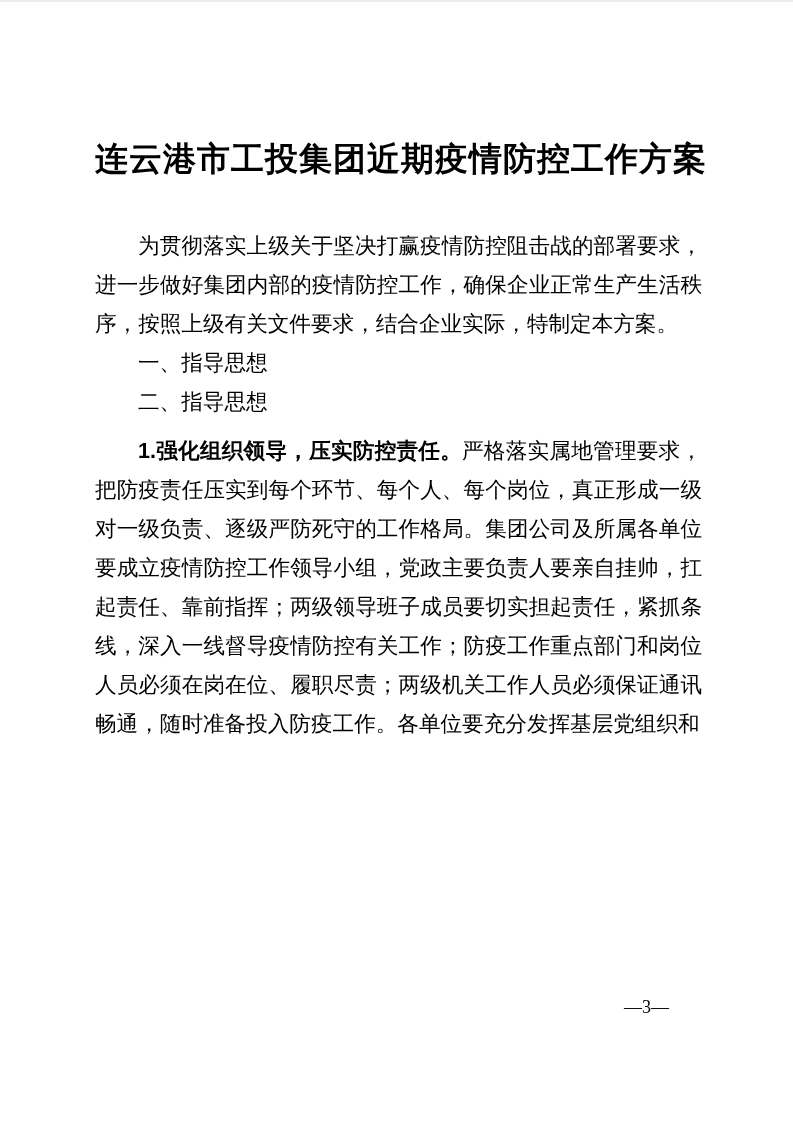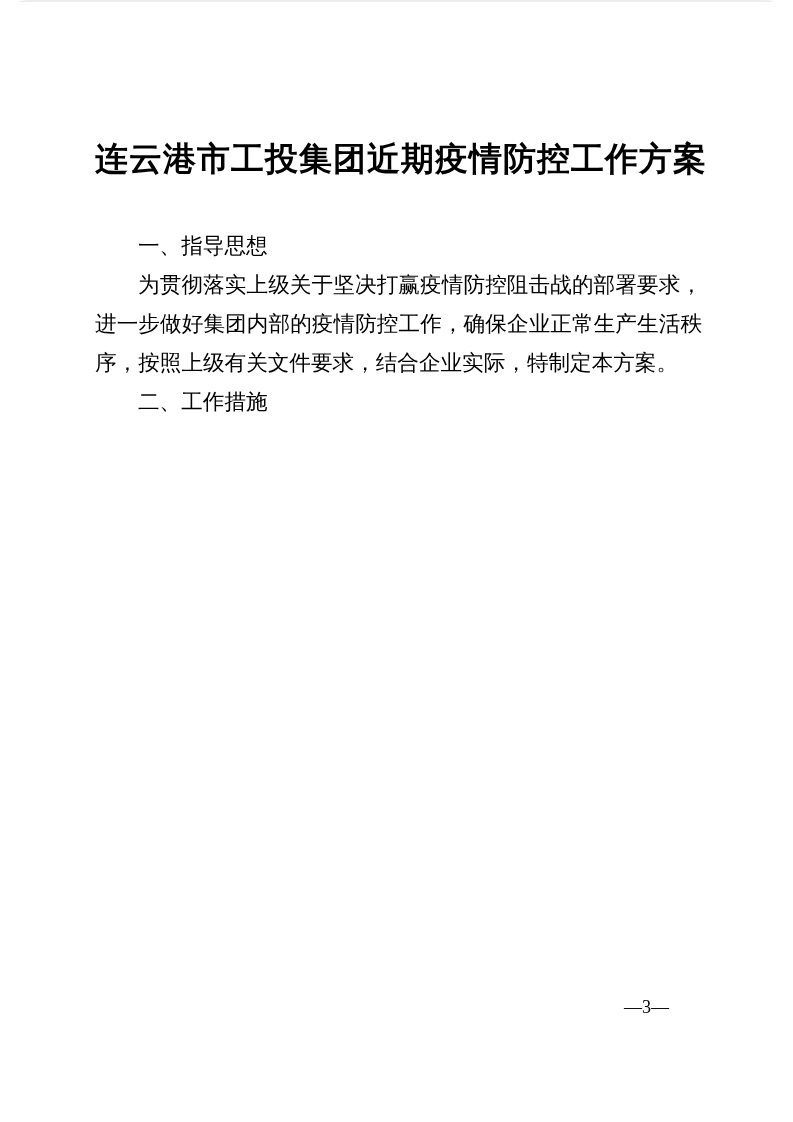--- a/index.html
+++ b/index.html
@@ -8,21 +8,20 @@
     background: #ffffff;
   }
   .page {
     position: relative;
     width: 793px;
     height: 1122px;
     background: #ffffff;
     color: #000000;
     font-family: "Liberation Sans", sans-serif;
     overflow: hidden;
-    border-radius: 28px;
   }
   .scan-edge {
     position: absolute;
     top: 0; left: 0; right: 0;
     height: 2px;
     background: #ececec;
   }
   .title {
     position: absolute;
     top: 137px;
@@ -70,25 +69,26 @@
 <body>
 
 <div class="page">
 
   <div class="scan-edge"></div>
 
   <h1 class="title">连云港市工投集团近期疫情防控工作方案</h1>
 
   <div class="content">
 
+    <p class="indent2">为贯彻落实上级关于坚决打赢疫情防控阻击战的部署要求，进一步做好集团内部的疫情防控工作，确保企业正常生产生活秩序，按照上级有关文件要求，结合企业实际，特制定本方案。</p>
+
     <p class="indent2">一、指导思想</p>
 
-    <p class="indent2">为贯彻落实上级关于坚决打赢疫情防控阻击战的部署要求，进一步做好集团内部的疫情防控工作，确保企业正常生产生活秩序，按照上级有关文件要求，结合企业实际，特制定本方案。</p>
 
+    <p class="indent2">二、指导思想</p>
 
-    <p class="indent2">二、工作措施</p>
-
+    <p class="indent2 measure"><strong>1.强化组织领导，压实防控责任。</strong><span>严格落实属地管理要求，把防疫责任压实到每个环节、每个人、每个岗位，真正形成一级对一级负责、逐级严防死守的工作格局。集团公司及所属各单位要成立疫情防控工作领导小组，党政主要负责人要亲自挂帅，扛起责任、靠前指挥；两级领导班子成员要切实担起责任，紧抓条线，深入一线督导疫情防控有关工作；防疫工作重点部门和岗位人员必须在岗在位、履职尽责；两级机关工作人员必须保证通讯畅通，随时准备投入防疫工作。各单位要充分发挥基层党组织和</span></p>
 
   </div>
 
   <div class="page-number">—3—</div>
 
 </div>
 
 </body></html>

